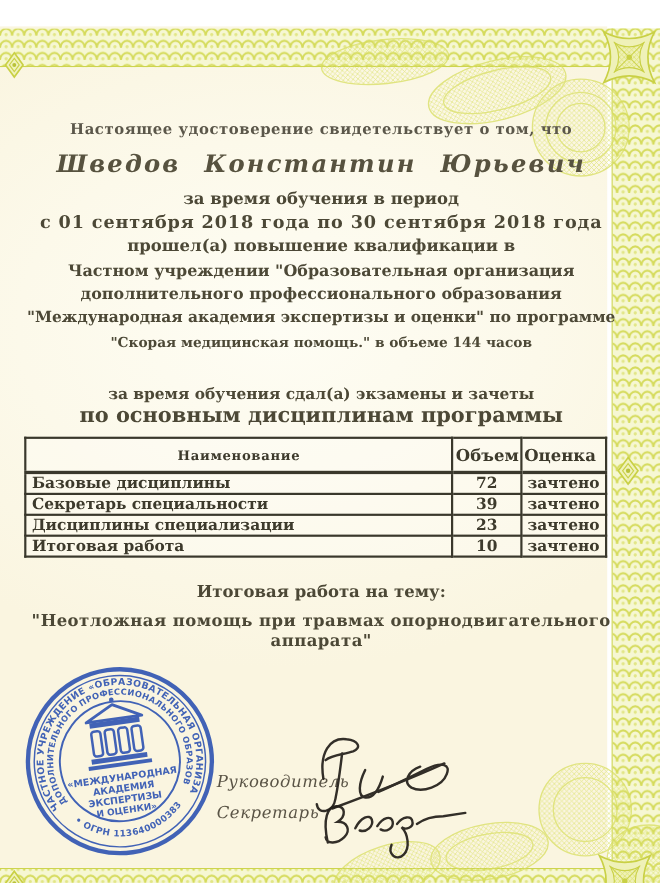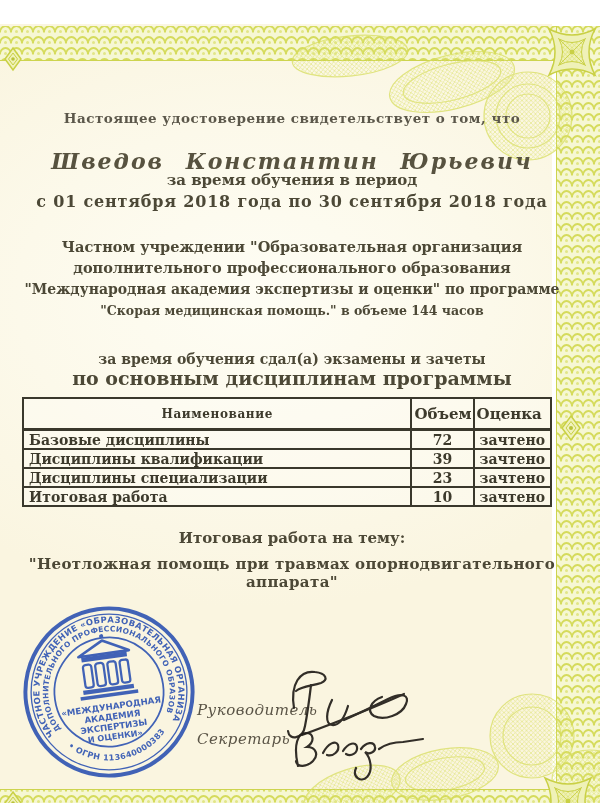--- a/index.html
+++ b/index.html
@@ -5,21 +5,21 @@
   html,body{margin:0;padding:0;background:#fff;}
   body{width:600px;height:803px;overflow:hidden;}
   .cert{
     position:absolute;left:0;top:0;width:552px;height:803px;
     background:radial-gradient(ellipse 430px 310px at 46% 34%, #fefdf4 0%, #fcf9ea 55%, #faf5e0 100%);
     font-family:"DejaVu Serif", serif;color:#4c4836;margin-top:24px;
   }
   svg.frame{position:absolute;left:0;top:0;z-index:0;}
   .line{position:absolute;left:12px;width:560px;text-align:center;z-index:2;}
   .intro{top:86px;font-size:13.5px;font-weight:600;color:#5b574a;letter-spacing:.5px;}
-  .name{top:124px;font-size:22px;font-style:italic;font-weight:bold;letter-spacing:2px;word-spacing:12px;color:#57523f;}
+  .name{top:112px;font-size:22px;font-style:italic;font-weight:bold;letter-spacing:2px;word-spacing:12px;color:#57523f;}
   .s0{top:147px;font-size:15px;font-weight:bold;}
   .s1{top:168px;font-size:16px;font-weight:bold;letter-spacing:.8px;}
   .s2{top:190px;font-size:15px;font-weight:bold;}
   .s3{top:214px;font-size:14.5px;font-weight:bold;}
   .s4{top:235px;font-size:14.5px;font-weight:bold;}
   .s5{top:257px;font-size:14px;font-weight:bold;}
   .s6{top:279px;font-size:12.5px;font-weight:bold;}
   .e0{top:327px;font-size:14px;font-weight:bold;}
   .e1{top:343px;font-size:19px;font-weight:bold;}
   .fl{top:505px;font-size:15px;font-weight:bold;}
@@ -121,20 +121,21 @@
       <path d="M0,-12 L9,0 L0,12 L-9,0 Z" fill="#f0f2bb" stroke="#c9d045" stroke-width="1.5"></path>
       <path d="M0,-6.5 L5,0 L0,6.5 L-5,0 Z" fill="none" stroke="#c9d045" stroke-width="1"></path>
       <circle r="2" fill="#b9c23a"></circle>
     </g>
   </svg>
 
   <div class="line intro">Настоящее удостоверение свидетельствует о том, что</div>
   <div class="line name">Шведов Константин Юрьевич</div>
   <div class="line s0">за время обучения в период</div>
   <div class="line s1">с 01 сентября 2018 года по 30 сентября 2018 года</div>
+  <div class="line s2">прошел(а) повышение квалификации в</div>
   <div class="line s3">Частном учреждении "Образовательная организация</div>
   <div class="line s4">дополнительного профессионального образования</div>
   <div class="line s5">"Международная академия экспертизы и оценки" по программе</div>
   <div class="line s6">"Скорая медицинская помощь." в объеме 144 часов</div>
   <div class="line e0">за время обучения сдал(а) экзамены и зачеты</div>
   <div class="line e1">по основным дисциплинам программы</div>
 
   <table class="marks">
     <colgroup>
         <col class="c-name">
@@ -148,21 +149,21 @@
         <th class="h-grade">Оценка</th>
       </tr>
     </thead>
     <tbody>
       <tr>
         <td class="t-name">Базовые дисциплины</td>
         <td class="t-vol">72</td>
         <td class="t-grade">зачтено</td>
       </tr>
       <tr>
-        <td class="t-name">Дисциплины квалификации</td>
+        <td class="t-name">Секретарь специальности</td>
         <td class="t-vol">39</td>
         <td class="t-grade">зачтено</td>
       </tr>
       <tr>
         <td class="t-name">Дисциплины специализации</td>
         <td class="t-vol">23</td>
         <td class="t-grade">зачтено</td>
       </tr>
       <tr>
         <td class="t-name">Итоговая работа</td>

